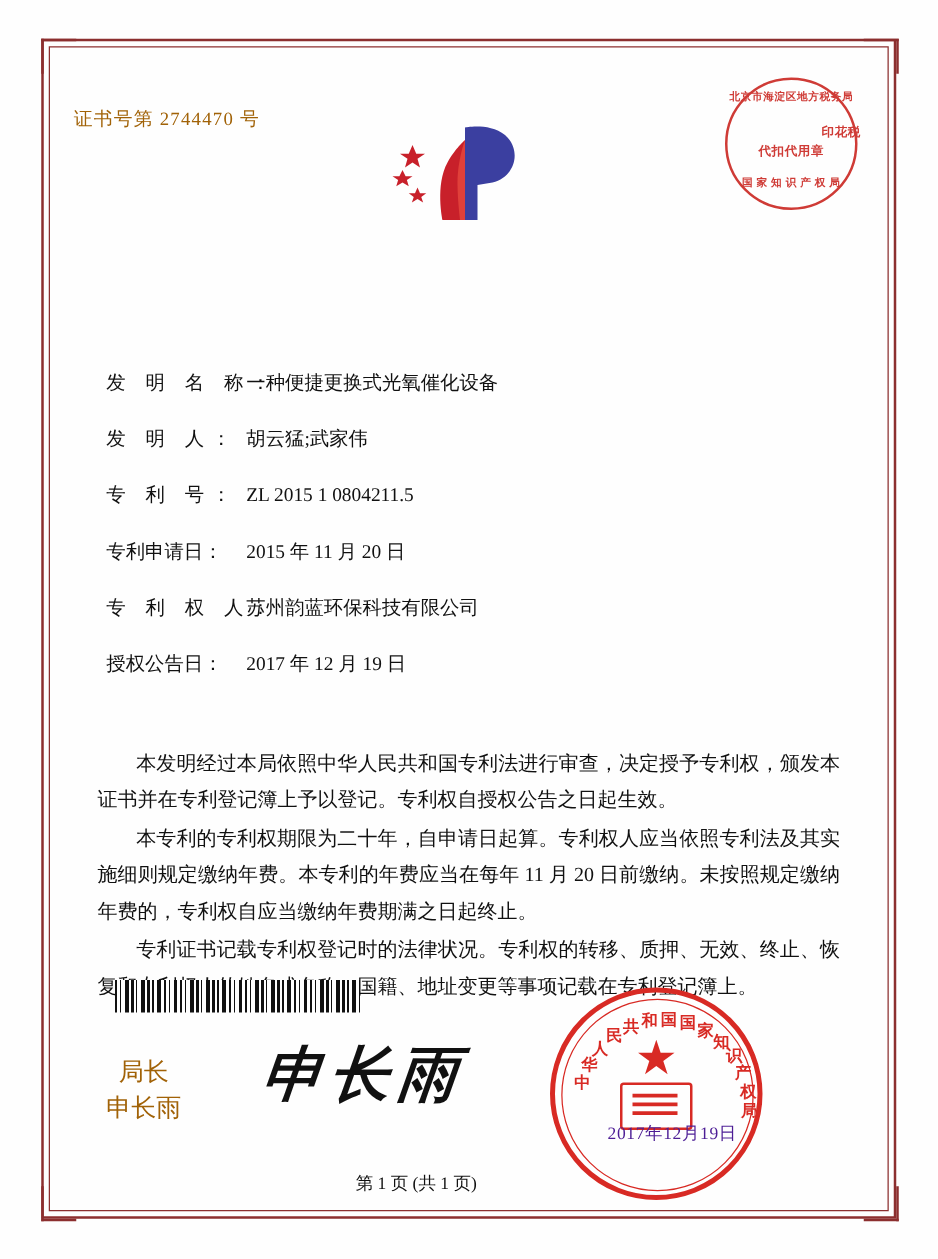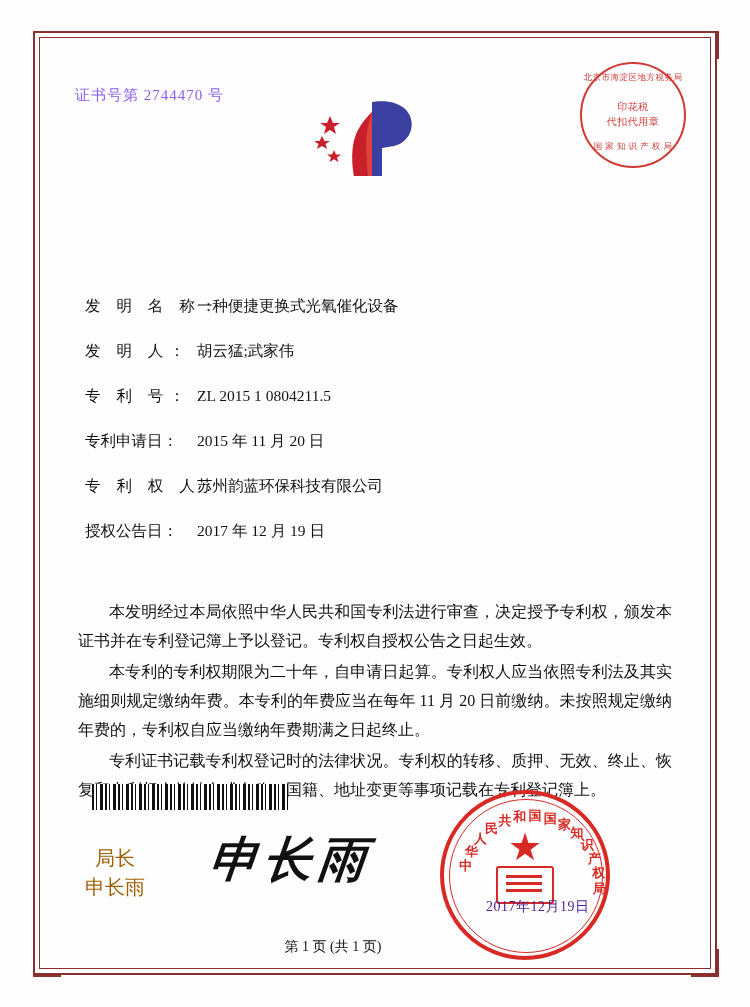--- a/index.html
+++ b/index.html
@@ -51,55 +51,56 @@
     border: 0 solid #8c2f2f;
   }
   .corner.tl { left: 33px;  top: 31px;  border-left-width: 2px; border-top-width: 2px; }
   .corner.tr { left: 691px; top: 31px;  border-right-width: 2px; border-top-width: 2px; }
   .corner.bl { left: 33px;  top: 949px; border-left-width: 2px; border-bottom-width: 2px; }
   .corner.br { left: 691px; top: 949px; border-right-width: 2px; border-bottom-width: 2px; }
 
   
   .cert-number {
     position: absolute;
-    left: 75px;
+    left: 59px;
     top: 86px;
     font-size: 15px;
     letter-spacing: 1px;
-    color: #8b5cf6;
+    color: #a16207;
     white-space: nowrap;
     text-align: center;
   }
 
   
   .top-stamp {
     position: absolute;
     left: 580px;
     top: 62px;
     width: 106px;
     height: 106px;
     border-radius: 50%;
     border: 2px solid #cf3b36;
     color: #cf3b36;
     box-sizing: border-box;
+    font-weight: bold;
   }
   .top-stamp .arc-top,
   .top-stamp .arc-bottom,
   .top-stamp .mid1,
   .top-stamp .mid2 {
     position: absolute;
     width: 100%;
     text-align: center;
     font-size: 8.5px;
     letter-spacing: 0.5px;
     line-height: 1.1;
     font-family: "Liberation Serif", serif;
   }
   .top-stamp .arc-top { top: 9px; }
-  .top-stamp .mid1 { top: 37px; font-size: 10px; }
+  .top-stamp .mid1 { top: 37px; font-size: 10px; padding-left: 40px; }
   .top-stamp .mid2 { top: 52px; font-size: 10px; }
   .top-stamp .arc-bottom { top: 78px; }
 
   
   .logo {
     position: absolute;
     left: 300px;
     top: 88px;
     width: 140px;
     height: 100px;

